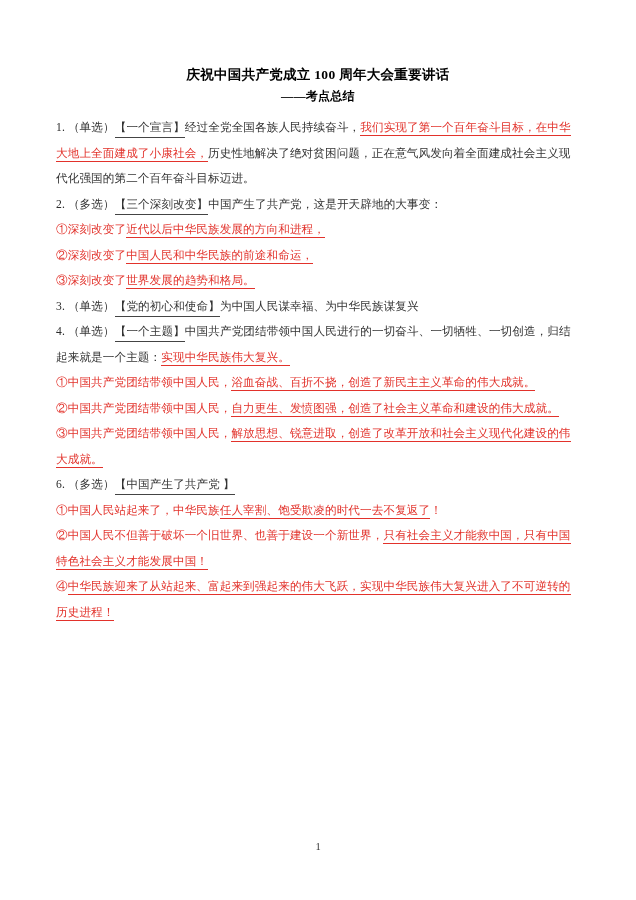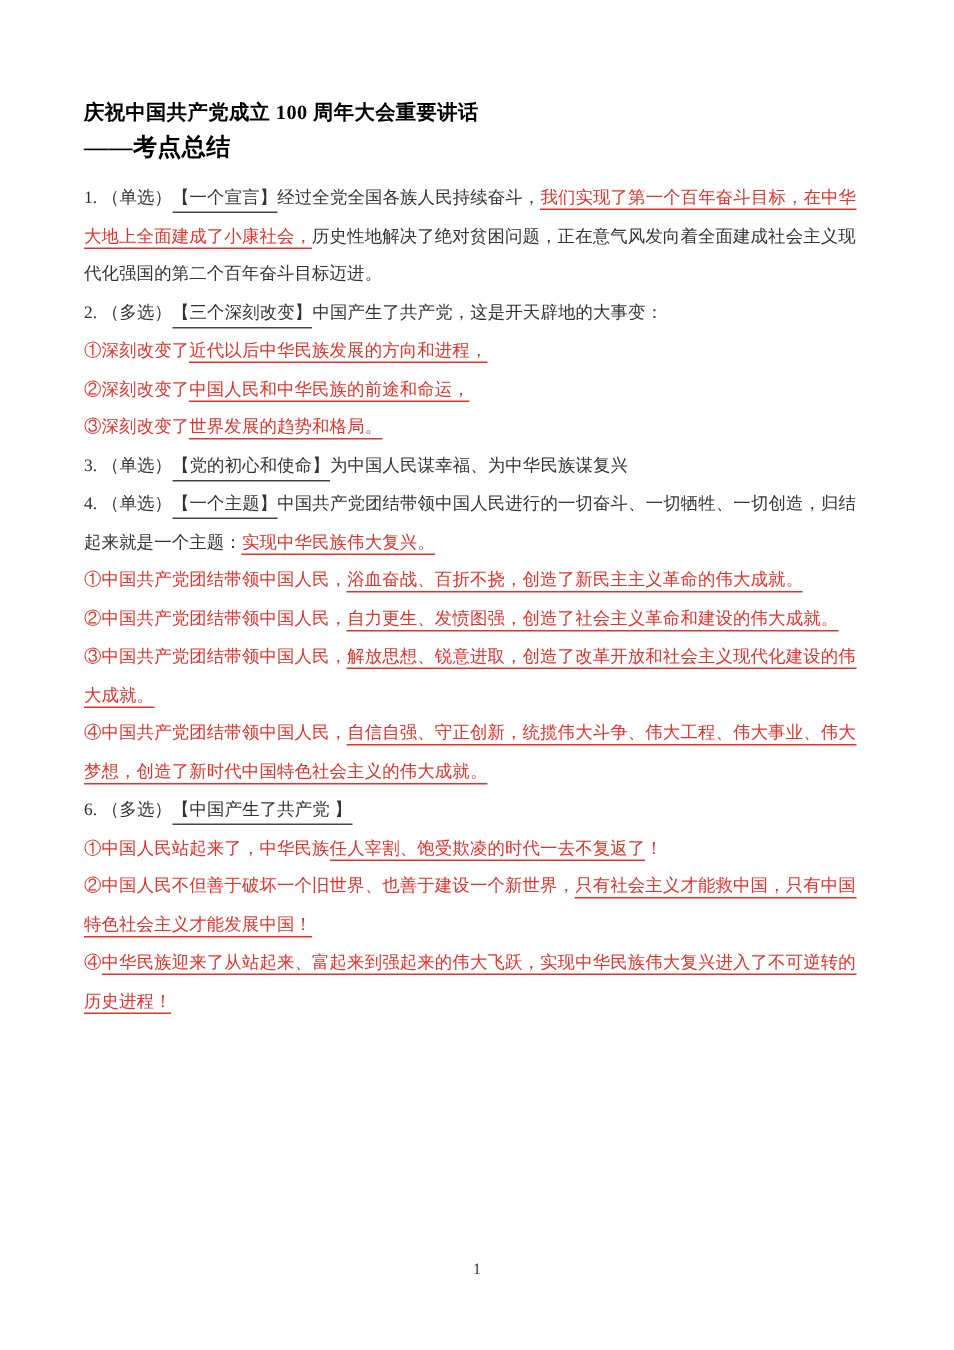--- a/index.html
+++ b/index.html
@@ -15,30 +15,31 @@
   .page {
     position: relative;
     width: 636px;
     height: 900px;
     background: #ffffff;
     box-sizing: border-box;
     padding: 58px 56px 30px 56px;
     overflow: hidden;
   }
   .doc-title {
-    text-align: left;
+    text-align: center;
     font-size: 13.5px;
     font-weight: bold;
     color: #000;
     letter-spacing: 0.3px;
     margin-top: 8px;
     margin-bottom: 4px;
   }
   .doc-subtitle {
-    font-size: 16px;
+    text-align: center;
+    font-size: 12px;
     font-weight: bold;
     color: #000;
     margin-bottom: 10px;
     letter-spacing: 0.3px;
   }
   .line {
     font-size: 11.6px;
     line-height: 25.5px;
     color: #2b2b2b;
     letter-spacing: 0.1px;
@@ -89,21 +90,20 @@
       <div class="line block"><span class="num">1.</span>&nbsp;<span class="blk">（单选）</span><span class="blkline">【一个宣言】</span><span class="blk">经过全党全国各族人民持续奋斗，</span><span class="redline">我们实现了第一个百年奋斗目标，在中华大地上全面建成了小康社会，</span><span class="blk">历史性地解决了绝对贫困问题，正在意气风发向着全面建成社会主义现代化强国的第二个百年奋斗目标迈进。</span></div>
       <div class="line block"><span class="num">2.</span>&nbsp;<span class="blk">（多选）</span><span class="blkline">【三个深刻改变】</span><span class="blk">中国产生了共产党，这是开天辟地的大事变：</span></div>
       <div class="line block"><span class="red">①</span><span class="red">深刻改变了</span><span class="redline">近代以后中华民族发展的方向和进程，</span></div>
       <div class="line block"><span class="red">②</span><span class="red">深刻改变了</span><span class="redline">中国人民和中华民族的前途和命运，</span></div>
       <div class="line block"><span class="red">③</span><span class="red">深刻改变了</span><span class="redline">世界发展的趋势和格局。</span></div>
       <div class="line block"><span class="num">3.</span>&nbsp;<span class="blk">（单选）</span><span class="blkline">【党的初心和使命】</span><span class="blk">为中国人民谋幸福、为中华民族谋复兴</span></div>
       <div class="line block"><span class="num">4.</span>&nbsp;<span class="blk">（单选）</span><span class="blkline">【一个主题】</span><span class="blk">中国共产党团结带领中国人民进行的一切奋斗、一切牺牲、一切创造，归结起来就是一个主题：</span><span class="redline">实现中华民族伟大复兴。</span></div>
       <div class="line block"><span class="red">①</span><span class="red">中国共产党团结带领中国人民，</span><span class="redline">浴血奋战、百折不挠，创造了新民主主义革命的伟大成就。</span></div>
       <div class="line block"><span class="red">②</span><span class="red">中国共产党团结带领中国人民，</span><span class="redline">自力更生、发愤图强，创造了社会主义革命和建设的伟大成就。</span></div>
       <div class="line block"><span class="red">③</span><span class="red">中国共产党团结带领中国人民，</span><span class="redline">解放思想、锐意进取，创造了改革开放和社会主义现代化建设的伟大成就。</span></div>
-      <div class="line block"><span class="red">④</span><span class="red">中国共产党团结带领中国人民，</span><span class="redline">自信自强、守正创新，统揽伟大斗争、伟大工程、伟大事业、伟大梦想，创造了新时代中国特色社会主义的伟大成就。</span></div>
       <div class="line block"><span class="num">6.</span>&nbsp;<span class="blk">（多选）</span><span class="blkline">【中国产生了共产党 】</span></div>
       <div class="line block"><span class="red">①</span><span class="red">中国人民站起来了，中华民族</span><span class="redline">任人宰割、饱受欺凌的时代一去不复返了</span><span class="red">！</span></div>
       <div class="line block"><span class="red">②</span><span class="red">中国人民不但善于破坏一个旧世界、也善于建设一个新世界，</span><span class="redline">只有社会主义才能救中国，只有中国特色社会主义才能发展中国！</span></div>
       <div class="line block"><span class="red">④</span><span class="redline">中华民族迎来了从站起来、富起来到强起来的伟大飞跃，实现中华民族伟大复兴进入了不可逆转的历史进程！</span></div>
     </div>
 
   <div class="footer-num">1</div>
 </div>
 
 </body></html>

